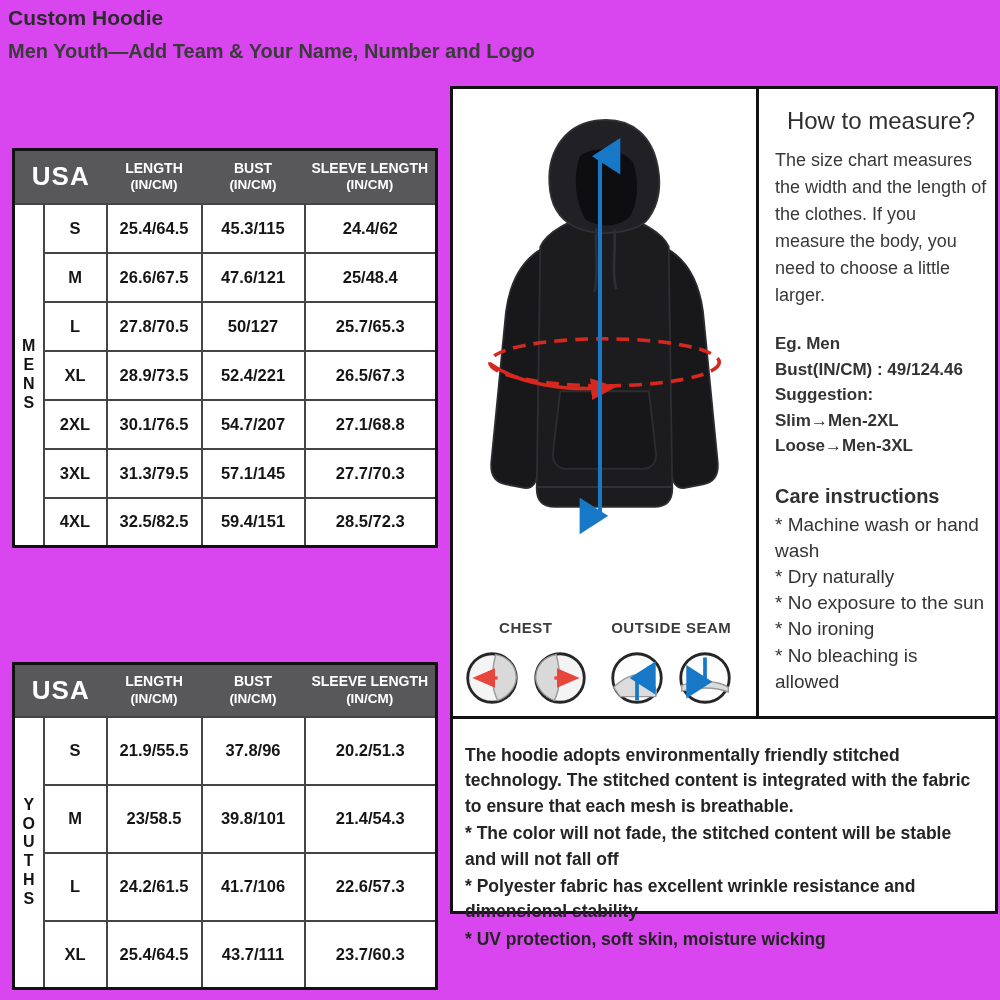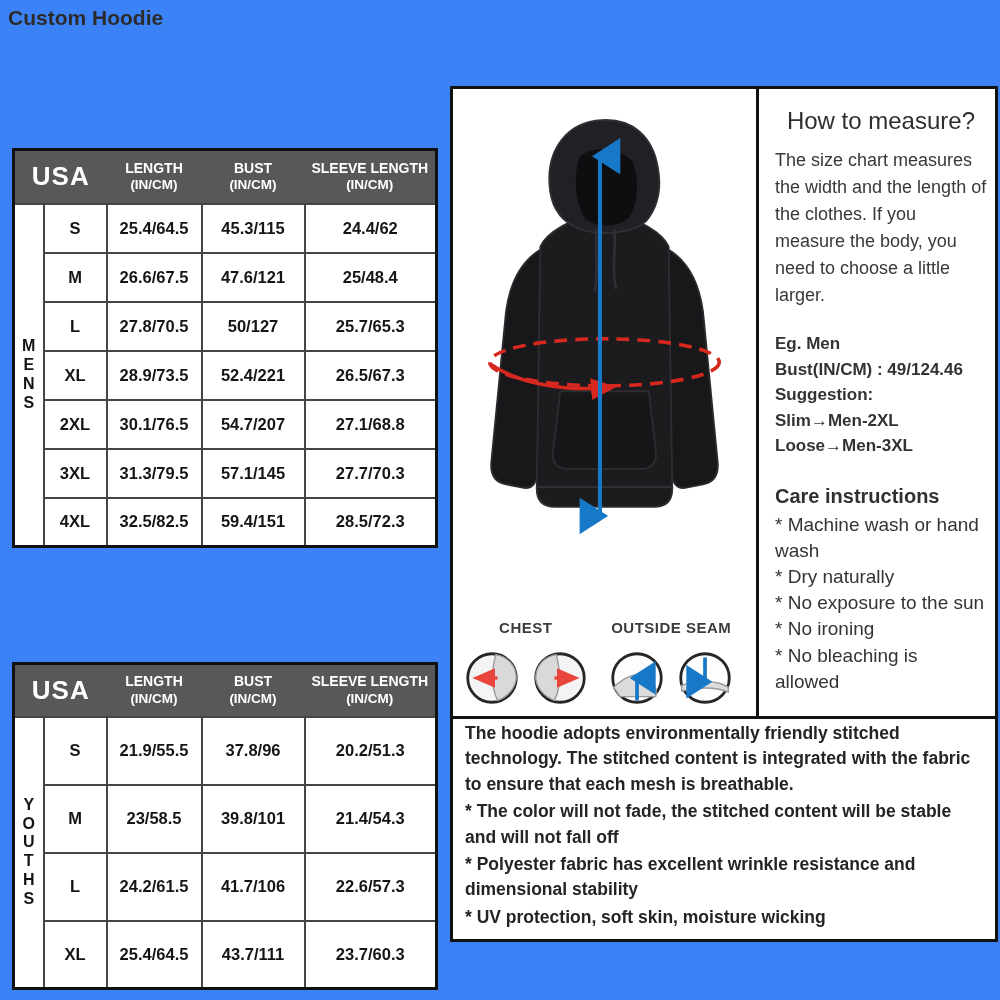--- a/index.html
+++ b/index.html
@@ -1,18 +1,18 @@
 <!DOCTYPE html>
 <html style="--headerbg: #58585a; --blue: #1878c8; --red: #d7281f;"><head>
 <meta charset="utf-8">
 <style>
   :root{ --headerbg:#58585a; --blue:#1878c8; --red:#d7281f; }
   *{margin:0;padding:0;box-sizing:border-box;}
   body{background:#fff;font-family:"Liberation Sans","DejaVu Sans",sans-serif;}
-  .canvas{position:relative;width:1000px;height:1000px;background:#3b82f6;overflow:hidden;}
+  .canvas{position:relative;width:1000px;height:1000px;background:#d946ef;overflow:hidden;}
 
   
   .title{position:absolute;left:8px;top:6px;font-size:21px;font-weight:bold;color:#2b2b2b;}
   .subtitle{position:absolute;left:8px;top:40px;font-size:20px;font-weight:600;color:#3a3a3a;}
 
   
   table.size{position:absolute;left:12px;border-collapse:collapse;border:3px solid #111;table-layout:fixed;width:423px;background:#fff;}
   table.size th{background:var(--headerbg);color:#fff;font-weight:bold;border:none;padding:2px 0;}
   table.size td{border:2px solid #454545;text-align:center;font-weight:bold;color:#151515;background:#fff;}
   table.mens{top:148px;}
@@ -39,30 +39,31 @@
   .icon-row{display:flex;gap:12px;justify-content:center;}
   .measure-pane{flex:1;border-left:3px solid #121212;padding:12px 8px 8px 16px;color:#353535;}
   .mp-heading{font-size:24px;font-weight:normal;color:#2e2e2e;text-align:right;margin:6px 12px 12px 0;}
   .mp-body{font-size:18px;line-height:1.5;color:#383838;}
   .mp-example{margin-top:22px;font-size:17px;font-weight:bold;line-height:1.5;color:#333;}
   .mp-care{margin-top:26px;}
   .care-heading{font-size:20px;font-weight:600;color:#313131;margin-bottom:4px;}
   .care-item{font-size:19px;line-height:1.38;color:#343434;}
 
   
-  .bottom-box{position:absolute;left:450px;top:716px;width:548px;height:226px;border:3px solid #121212;background:#fff;padding:2px 10px 6px 12px;}
+  .bottom-box{position:absolute;left:450px;top:716px;width:548px;height:198px;border:3px solid #121212;background:#fff;padding:24px 10px 6px 12px;}
   .desc{font-size:17.5px;font-weight:600;color:#242424;line-height:1.45;}
   .desc + .desc{margin-top:2px;}
 </style>
 </head>
 <body>
 
 <div class="canvas">
 
   <div class="title">Custom Hoodie</div>
+  <div class="subtitle">Men  Youth—Add Team &amp; Your Name, Number and Logo</div>
 
   <table class="size mens">
     <colgroup>
         <col class="c-side">
         <col class="c-size">
         <col class="c-len">
         <col class="c-bust">
         <col class="c-slv">
       </colgroup>
     <tbody>

